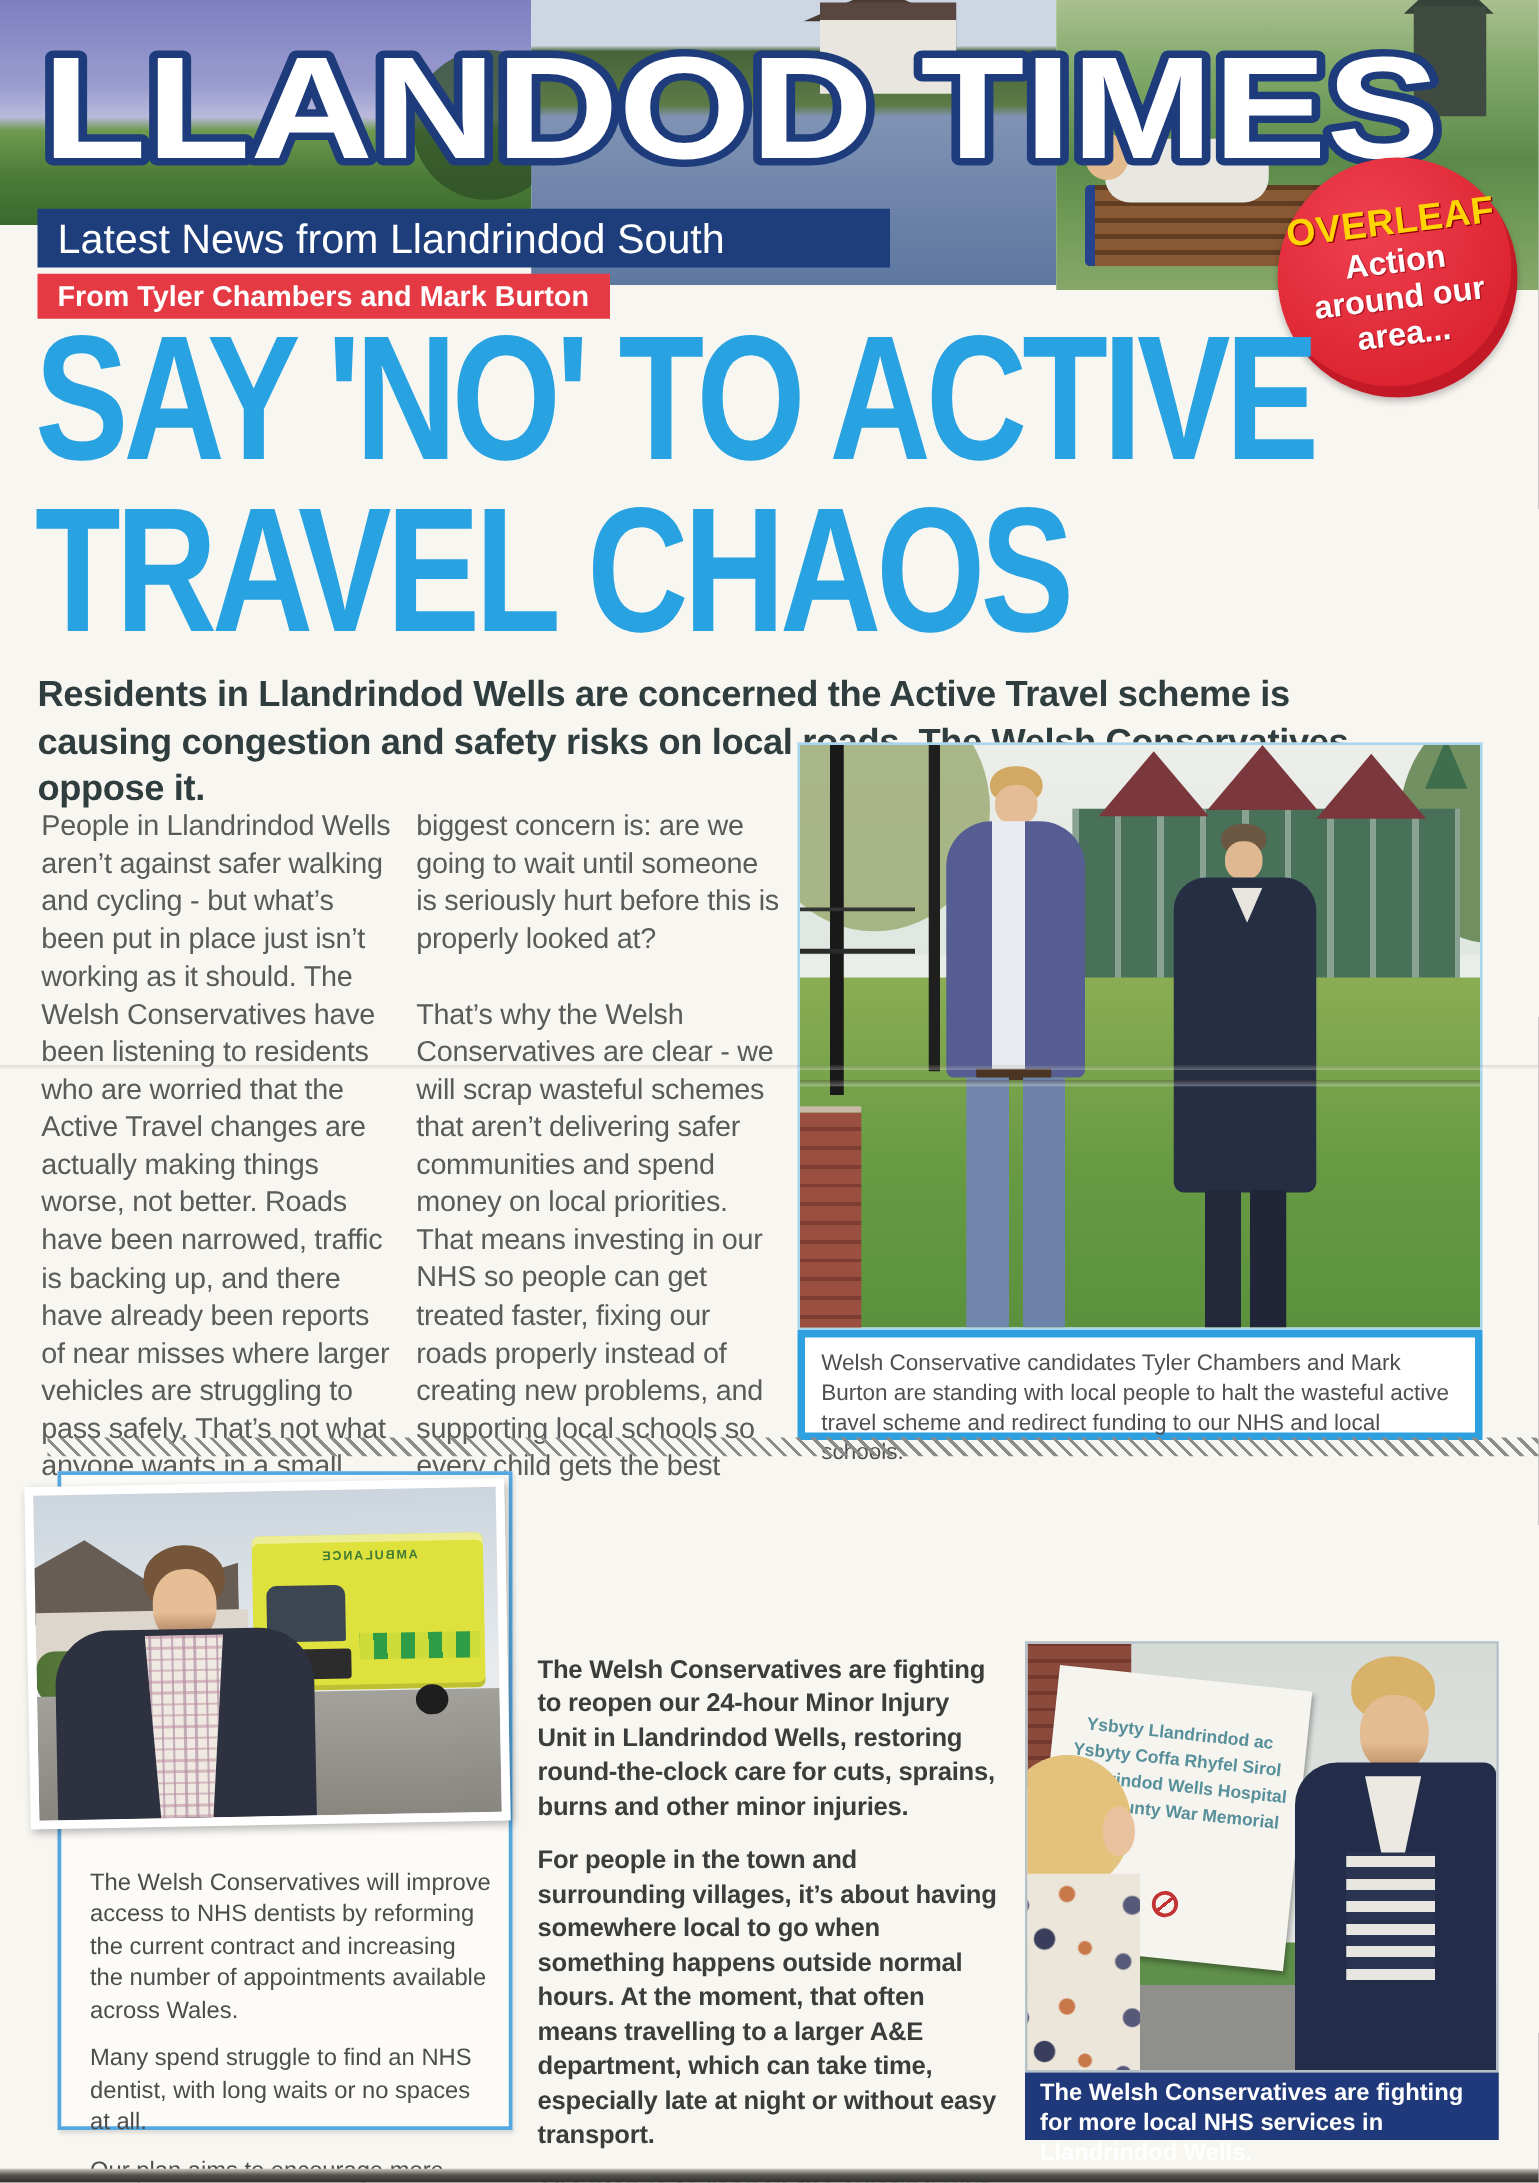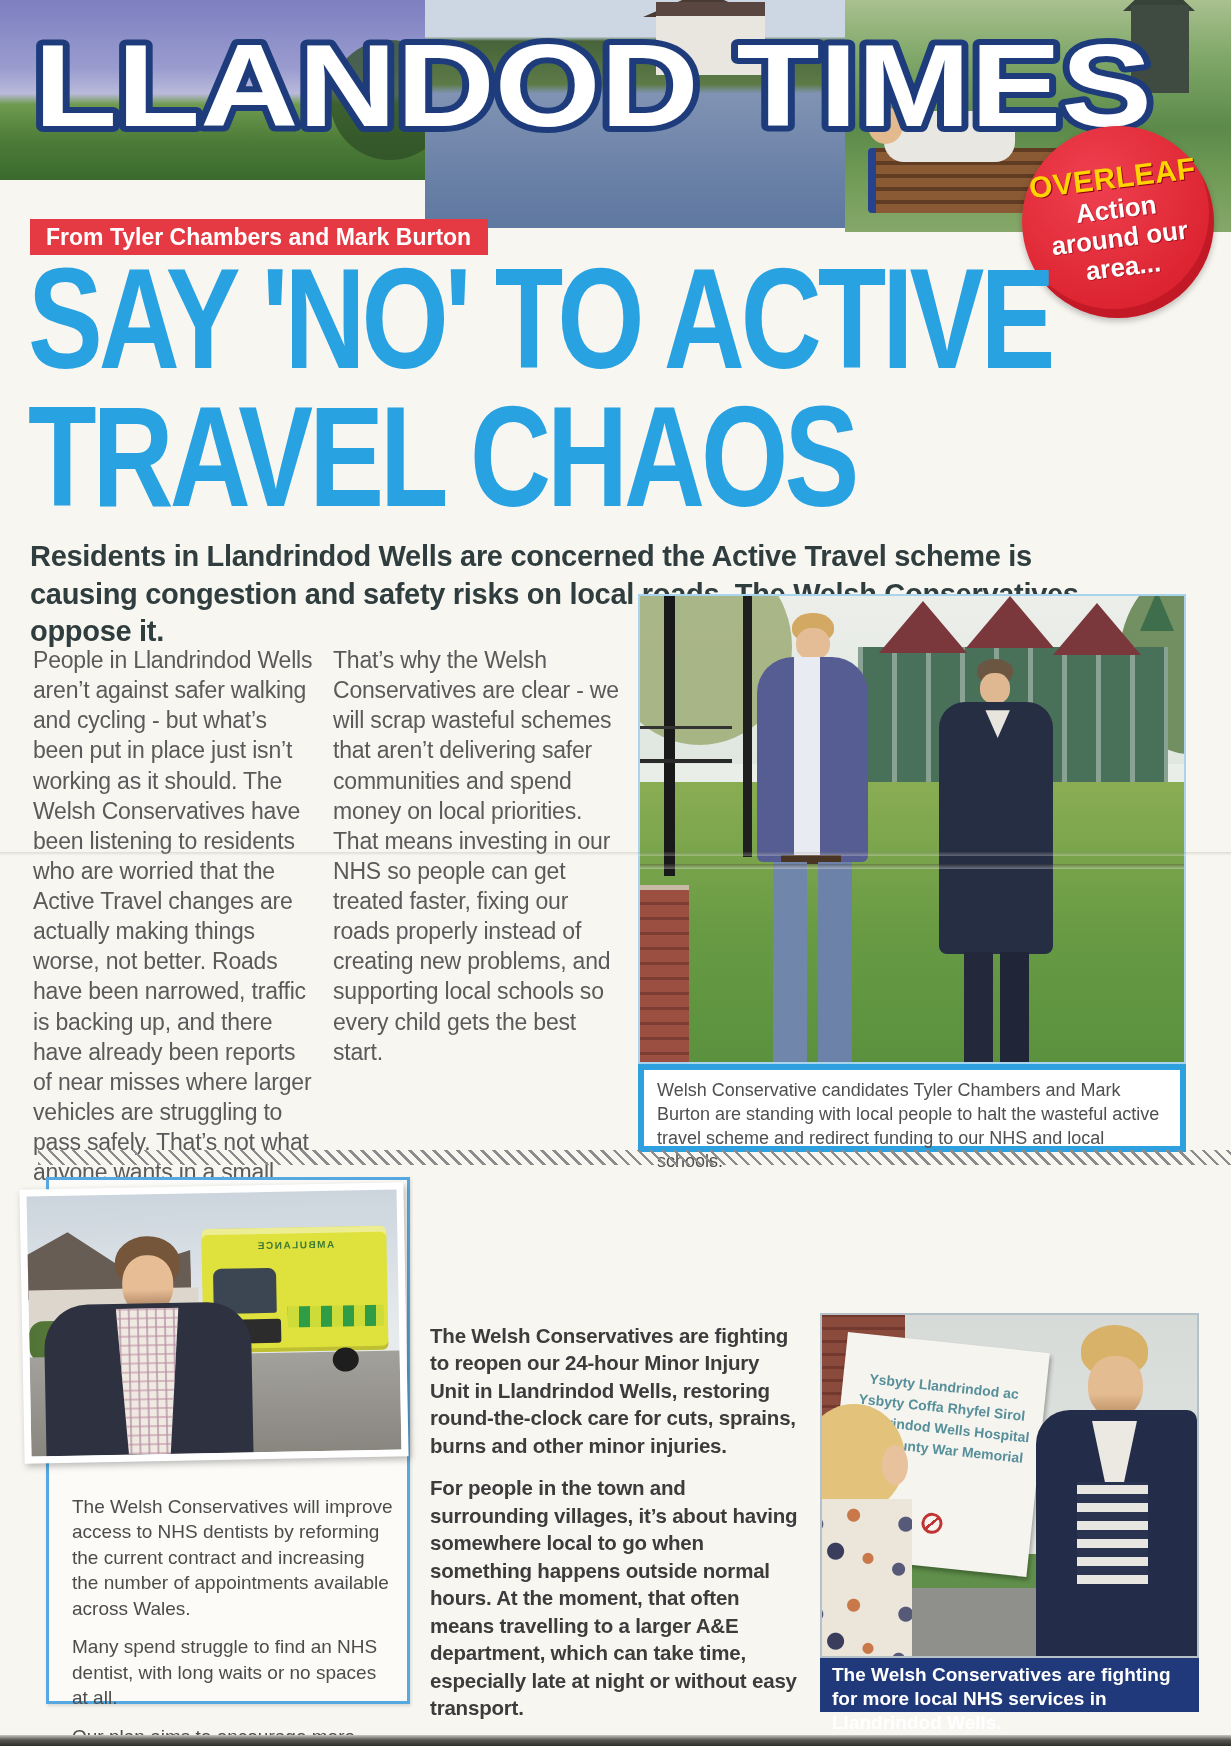--- a/index.html
+++ b/index.html
@@ -216,20 +216,21 @@
     <div class="abs hd-tower"></div>
     <div class="abs bench"></div>
     <div class="abs bench-person"></div>
     <div class="abs bench-head"></div>
   </div>
 
   <svg class="abs masthead-svg" viewBox="0 0 1140 158" preserveAspectRatio="none">
     <text x="14" y="128" font-size="146" font-weight="bold" font-family="Liberation Sans, sans-serif" textLength="1112" lengthAdjust="spacingAndGlyphs" fill="#ffffff" stroke="#1e3c7c" stroke-width="15" paint-order="stroke" stroke-linejoin="round">LLANDOD TIMES</text>
   </svg>
 
+  <div class="abs banner-blue">Latest News from Llandrindod South</div>
   <div class="abs banner-red">From Tyler Chambers and Mark Burton</div>
 
   <div class="abs badge">
     <div class="badge-inner">
       <div class="badge-top">OVERLEAF</div>
       <div class="badge-line">Action</div>
       <div class="badge-line">around our</div>
       <div class="badge-line">area...</div>
     </div>
   </div>
@@ -238,20 +239,21 @@
     <div>SAY 'NO' TO ACTIVE</div>
     <div>TRAVEL CHAOS</div>
   </div>
 
   <div class="abs standfirst">Residents in Llandrindod Wells are concerned the Active Travel scheme is causing congestion and safety risks on local roads. The Welsh Conservatives oppose it.</div>
 
   <div class="abs col col1">
     <p>People in Llandrindod Wells aren’t against safer walking and cycling - but what’s been put in place just isn’t working as it should. The Welsh Conservatives have been listening to residents who are worried that the Active Travel changes are actually making things worse, not better. Roads have been narrowed, traffic is backing up, and there have already been reports of near misses where larger vehicles are struggling to pass safely. That’s not what anyone wants in a small town where people rely on getting around easily and safely. Everyone says the</p>
   </div>
   <div class="abs col col2">
+    <p>biggest concern is: are we going to wait until someone is seriously hurt before this is properly looked at?</p>
     <p>That’s why the Welsh Conservatives are clear - we will scrap wasteful schemes that aren’t delivering safer communities and spend money on local priorities. That means investing in our NHS so people can get treated faster, fixing our roads properly instead of creating new problems, and supporting local schools so every child gets the best start.</p>
   </div>
 
   <div class="abs main-photo">
     <div class="abs mp-sky"></div>
     <div class="abs mp-blob1"></div>
     <div class="abs mp-blob2"></div>
     <div class="abs mp-building"></div>
     <div class="abs mp-roof r1"></div>
     <div class="abs mp-roof r2"></div>

